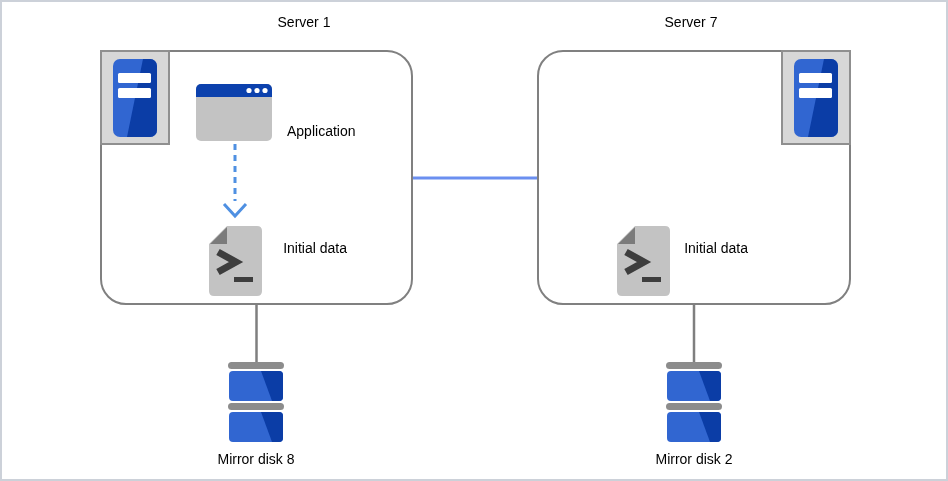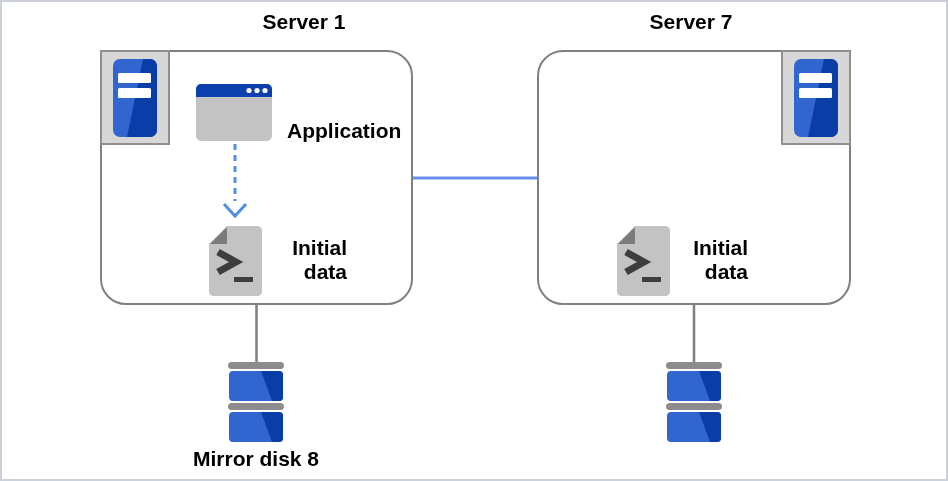--- a/index.html
+++ b/index.html
@@ -27,24 +27,23 @@
     width: 70px;
     height: 95px;
     border: 2.5px solid #8f8f8f;
     background: #d7d7d7;
     display: flex;
     align-items: center;
     justify-content: center;
   }
   .label {
     position: absolute;
-    font-size: 21px;
+    font-size: 14px;
     line-height: 20px;
     white-space: nowrap;
-    font-weight: bold;
   }
   .label.center { text-align: center; }
   .label.twoline { white-space: normal; line-height: 24px; width: 70px; text-align: right; }
   svg { display: block; }
   .connector-layer { position: absolute; left: 0; top: 0; pointer-events: none; }
 </style>
 </head>
 <body>
 
 <div class="stage">
@@ -160,14 +159,15 @@
 
   <div class="label center" style="left:229px; top:12px; width:150px;">Server 1</div>
   <div class="label center" style="left:616px; top:12px; width:150px;">Server 7</div>
 
   <div class="label" style="left:287px; top:105px;margin-top:16px;">Application</div>
 
   <div class="label twoline" style="left:277px; top:236px;">Initial data</div>
   <div class="label twoline" style="left:678px; top:236px;">Initial data</div>
 
   <div class="label center" style="left:181px; top:449px; width:150px;">Mirror disk 8</div>
+  <div class="label center" style="left:619px; top:449px; width:150px;">Mirror disk 2</div>
 
 </div>
 
 </body></html>

